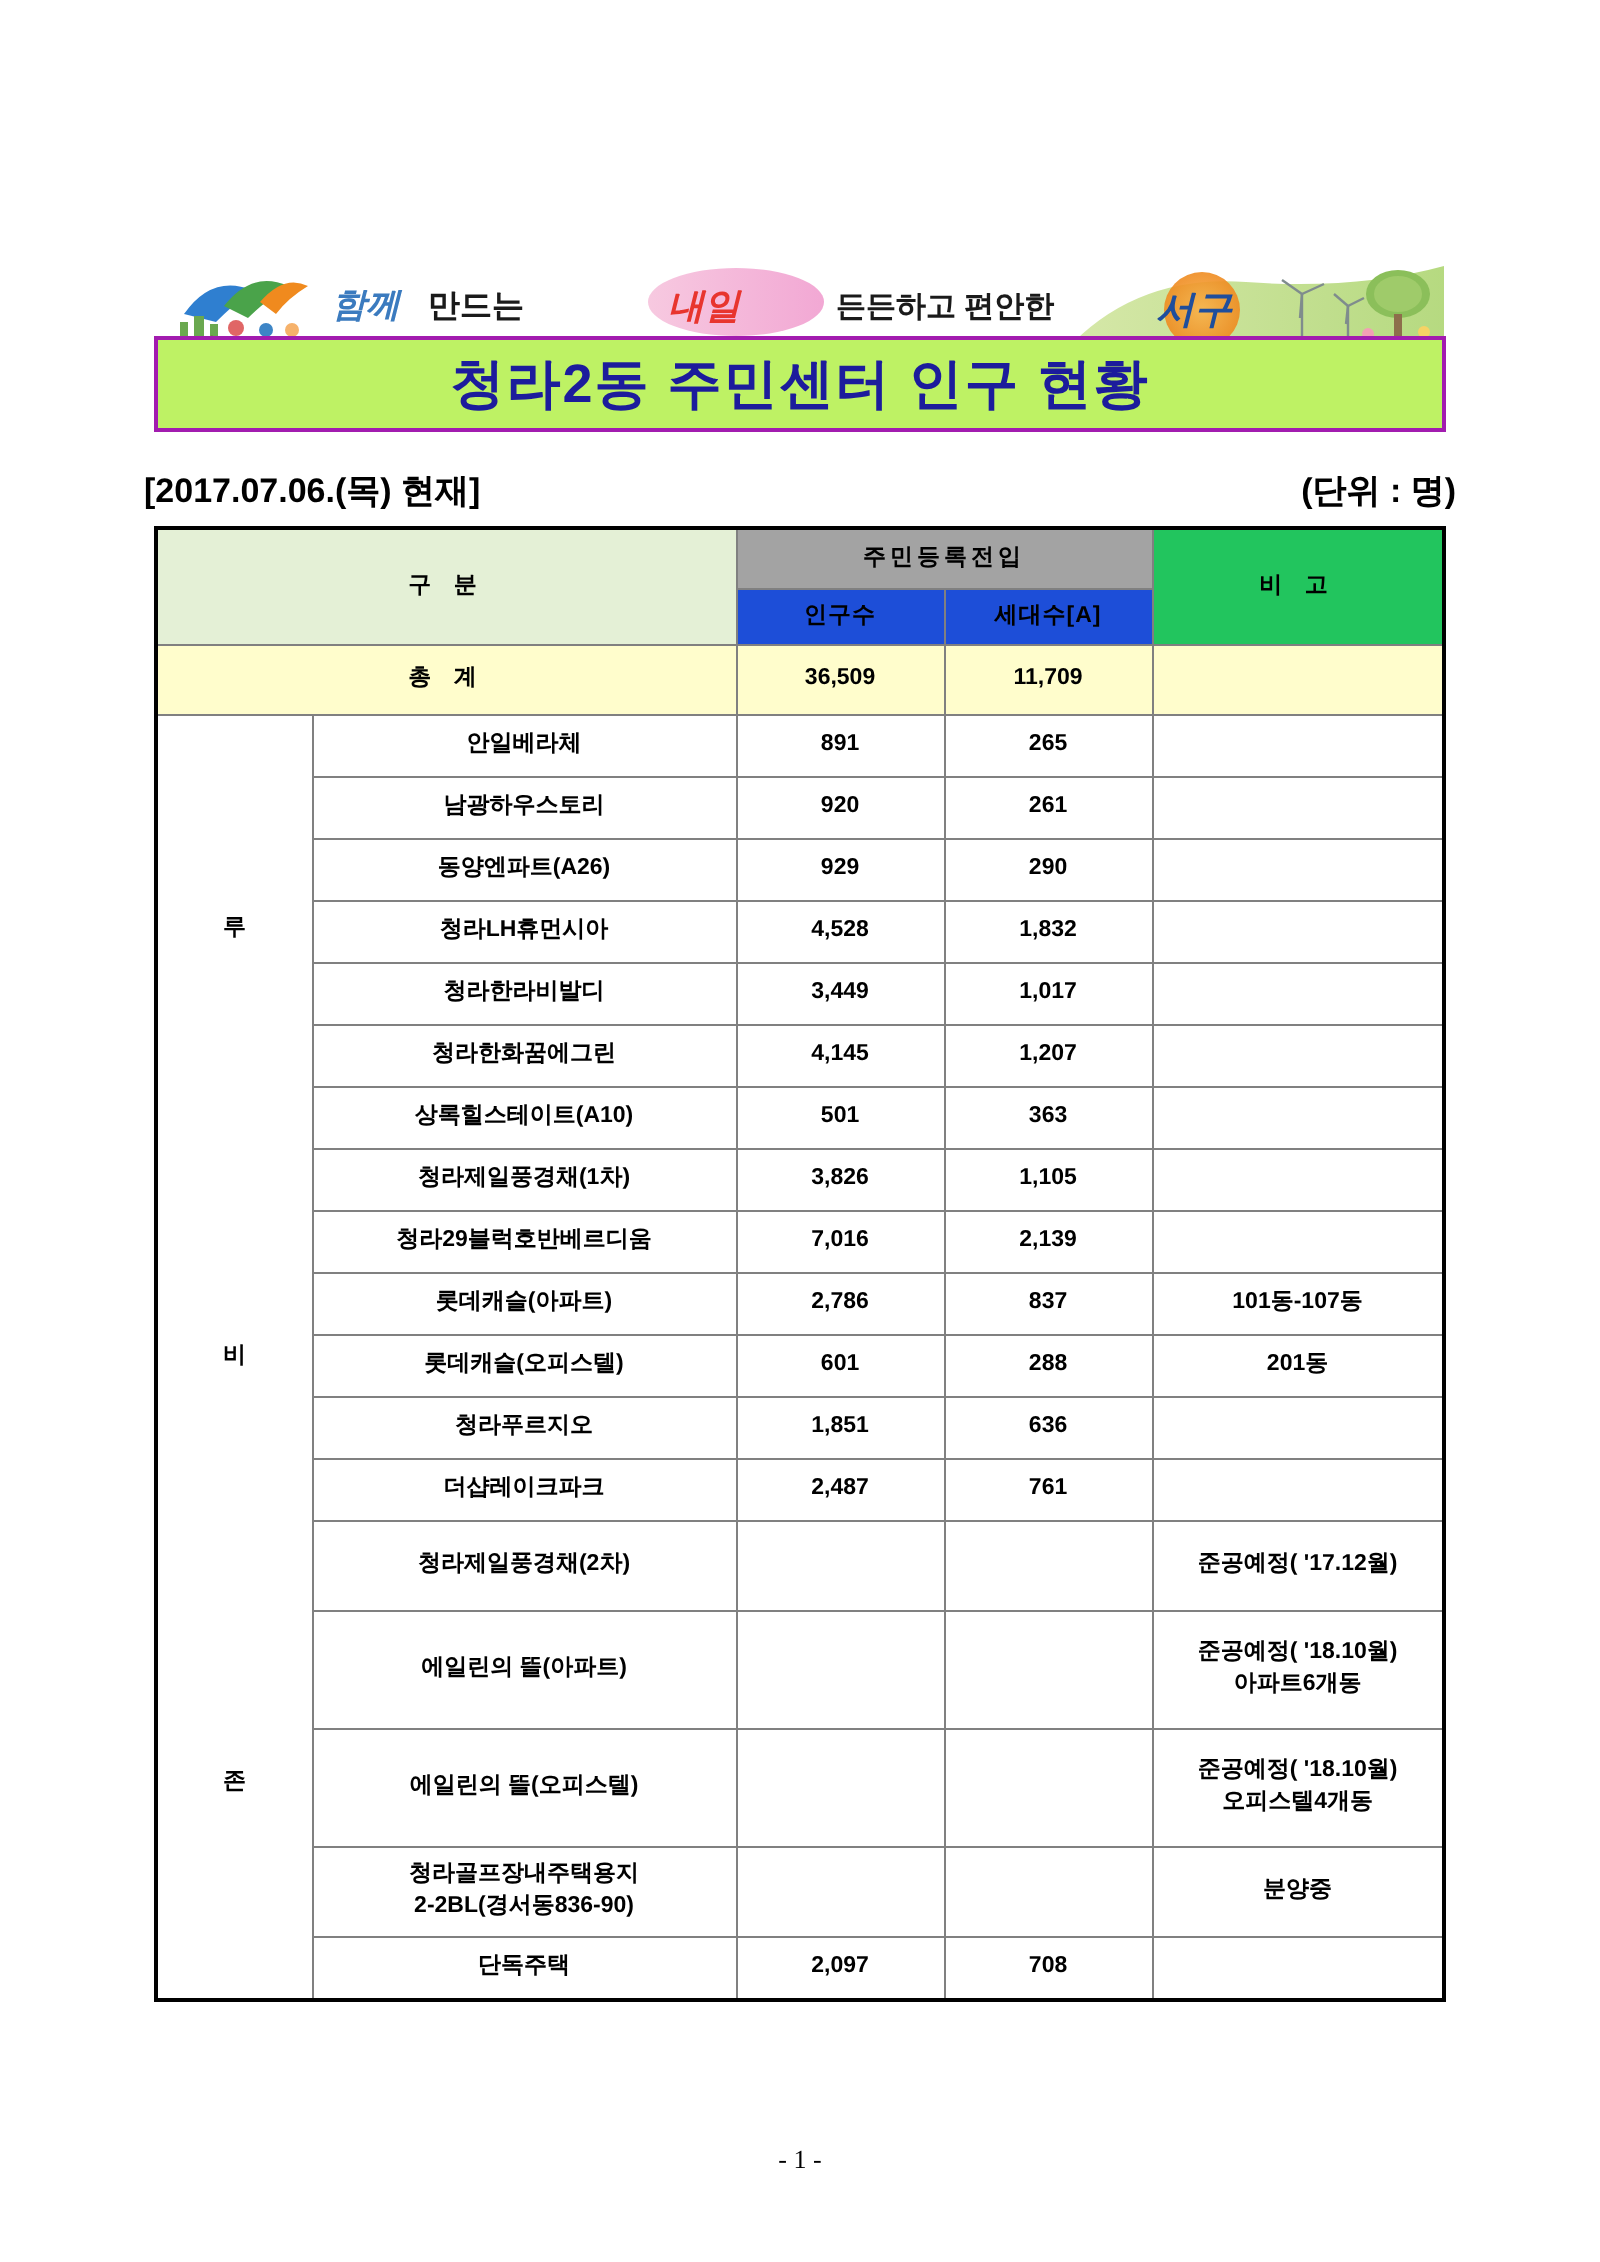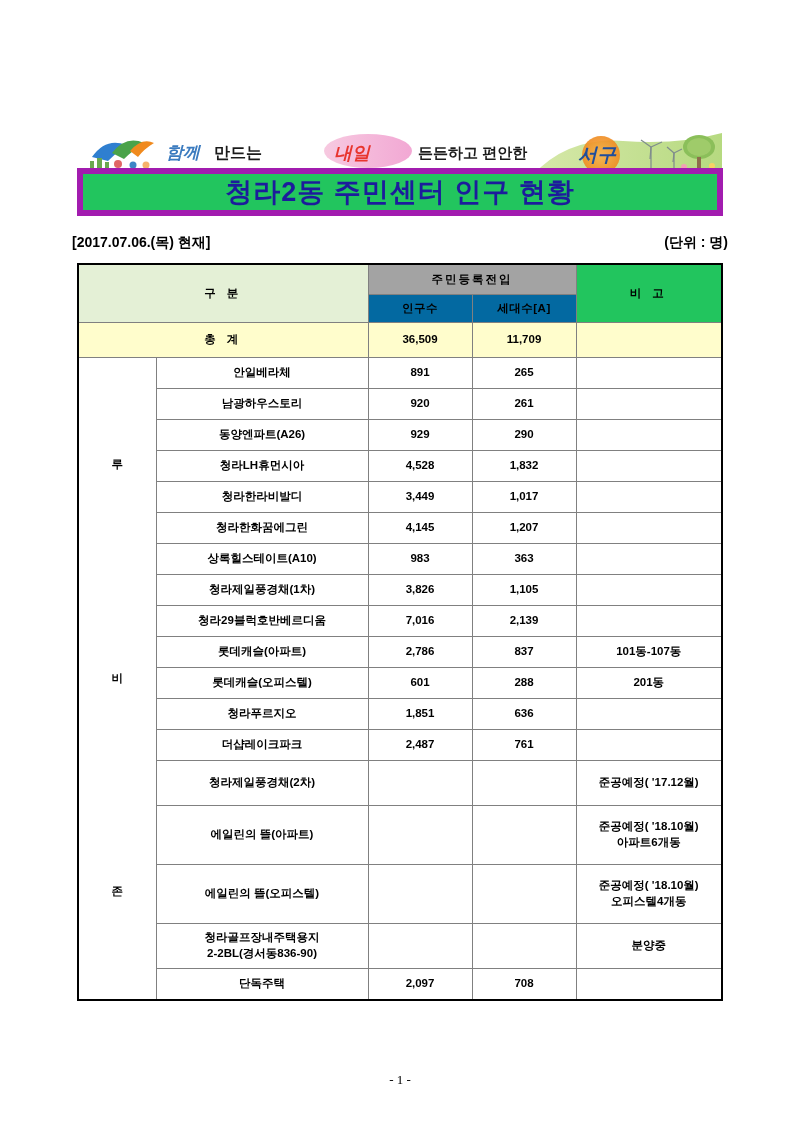--- a/index.html
+++ b/index.html
@@ -33,47 +33,47 @@
   }
   .banner-svg { display: block; }
 
   
   .title-box {
     position: absolute;
     left: 77px;
     top: 168px;
     width: 646px;
     height: 48px;
-    border: 6px solid #a21caf;
+    border: 2px solid #a21caf;
     box-sizing: border-box;
     display: flex;
     align-items: center;
     justify-content: center;
-    background: #22c55e;
+    background: #bef264;
   }
   .title-text {
     font-size: 27px;
     font-weight: bold;
     color: #1c1c9c;
     letter-spacing: 1px;
     white-space: nowrap;
   }
 
   
   .meta-row {
     position: absolute;
     left: 72px;
     top: 234px;
     width: 656px;
     display: flex;
     justify-content: space-between;
     align-items: baseline;
   }
   .meta-left, .meta-right {
-    font-size: 14px;
+    font-size: 17px;
     font-weight: bold;
     color: #000000;
     white-space: nowrap;
   }
 
   
   .tbl-wrap {
     position: absolute;
     left: 77px;
     top: 263px;
@@ -104,21 +104,21 @@
   .col-house  { width: 104px; }
   .col-remark { width: 146px; }
 
   th.hd {
     background: #a3a3a3;
     height: 29px;
     font-size: 13px;
     letter-spacing: 2px;
   }
   th.hd-sub {
-    background: #0369a1;
+    background: #1d4ed8;
     height: 27px;
     font-size: 12.5px;
     letter-spacing: 0.5px;
     margin-left: 12px;
   }
   th.hd-gubun {
     background: #e4f0d6;
     font-size: 13.5px;
     letter-spacing: 4px;
   }
@@ -335,21 +335,21 @@
             <td class="remark-cell"></td>
           </tr>
           <tr class="r-normal">
             <td class="name-cell">청라한화꿈에그린</td>
             <td class="num-cell">4,145</td>
             <td class="num-cell">1,207</td>
             <td class="remark-cell"></td>
           </tr>
           <tr class="r-normal">
             <td class="name-cell">상록힐스테이트(A10)</td>
-            <td class="num-cell">983</td>
+            <td class="num-cell">501</td>
             <td class="num-cell">363</td>
             <td class="remark-cell"></td>
           </tr>
           <tr class="r-normal">
             <td class="name-cell">청라제일풍경채(1차)</td>
             <td class="num-cell">3,826</td>
             <td class="num-cell">1,105</td>
             <td class="remark-cell"></td>
           </tr>
           <tr class="r-normal">

